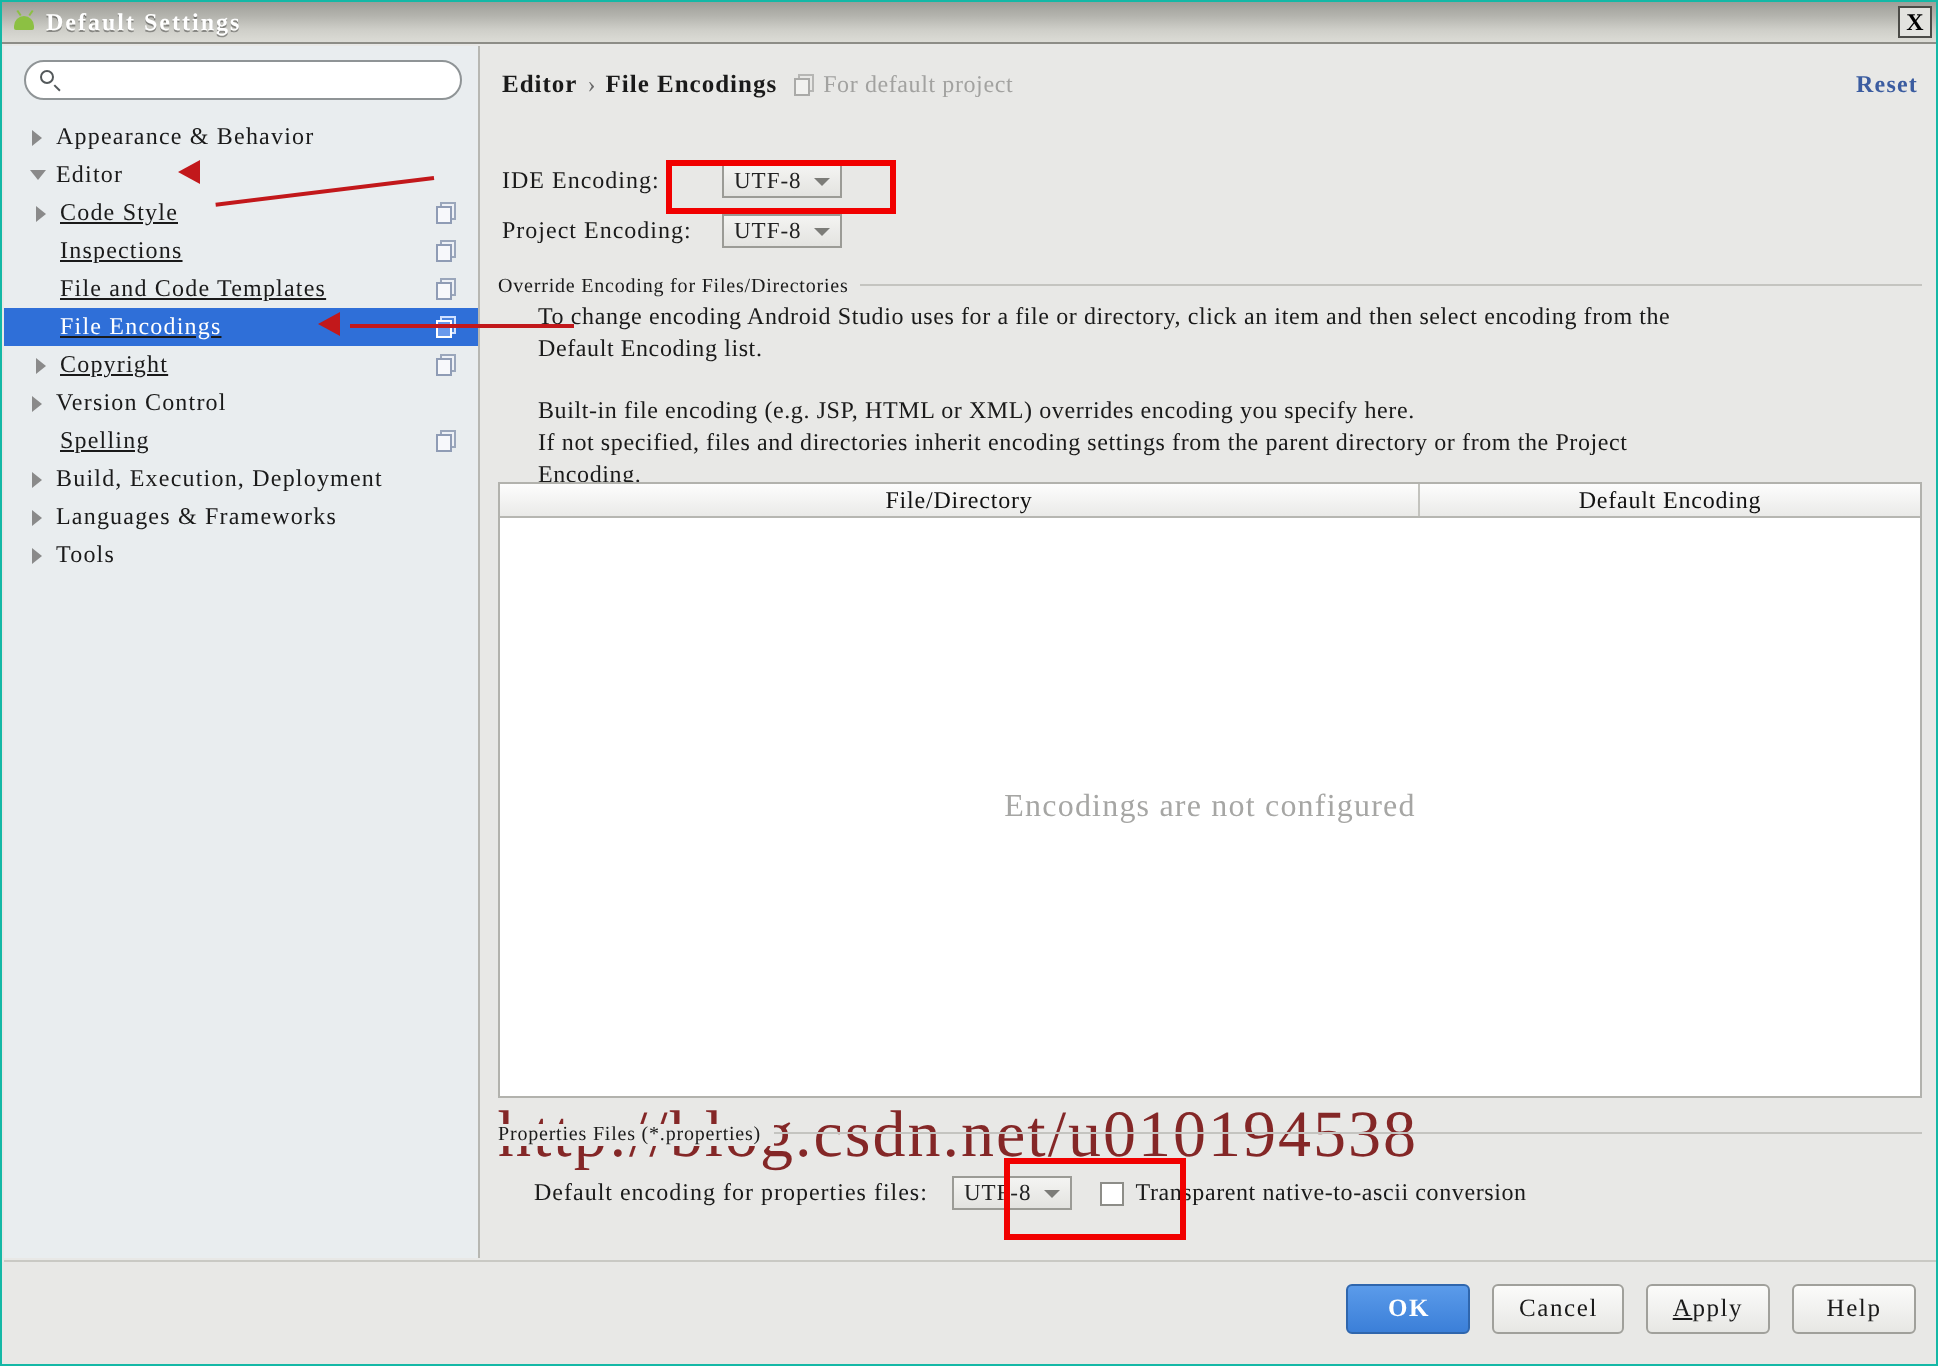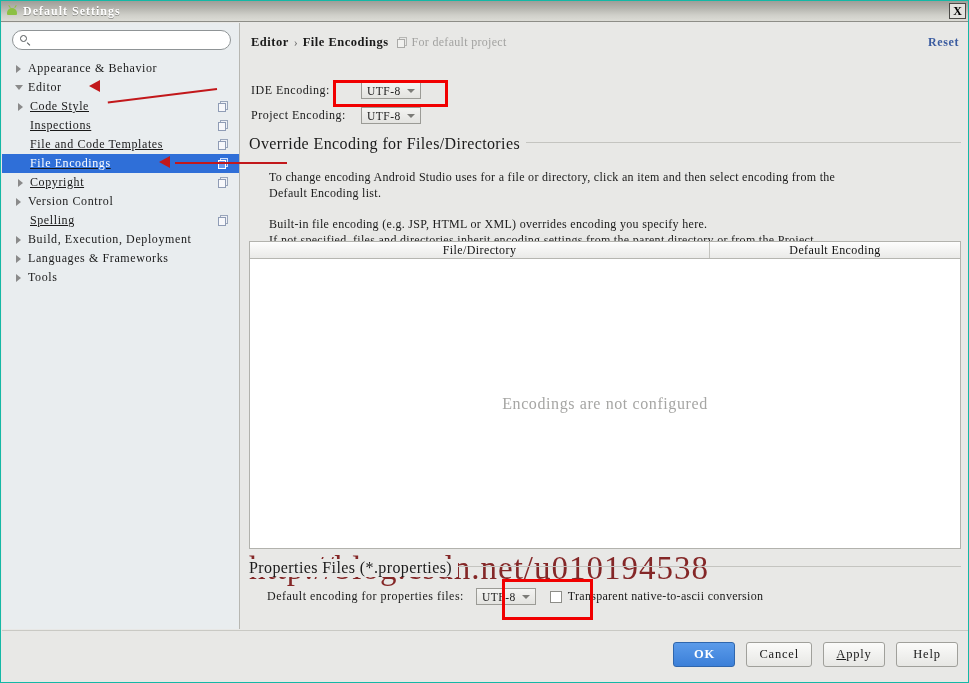--- a/index.html
+++ b/index.html
@@ -123,28 +123,28 @@
     width:0;height:0;margin-left:6px;
     border-left:4px solid transparent;border-right:4px solid transparent;
     border-top:4px solid #7c7c78;
   }
 
   
   .group{
     position:absolute;left:8px;top:112px;width:712px;
   }
   .group-title{
-    font-size:16px;letter-spacing:.4px;background:#e8e8e6;
+    font-size:10px;letter-spacing:.4px;background:#e8e8e6;
     padding-right:6px;display:inline-block;position:relative;z-index:2;
   }
   .group-line{
     position:absolute;left:0;right:0;top:7px;height:1px;background:#c4c4c0;z-index:1;
   }
   .desc{
-    margin-top:16px;padding-left:20px;font-size:12px;line-height:16px;letter-spacing:.3px;
+    margin-top:0;padding-left:20px;font-size:12px;line-height:16px;letter-spacing:.3px;
   }
   .desc p{margin:0;}
   .desc .gap{height:15px;}
 
   
   .table{
     position:absolute;left:248px;top:240px;width:712px;height:308px;
     border:1px solid #b2b2ad;background:#ffffff;box-sizing:border-box;
   }
   .thead{

